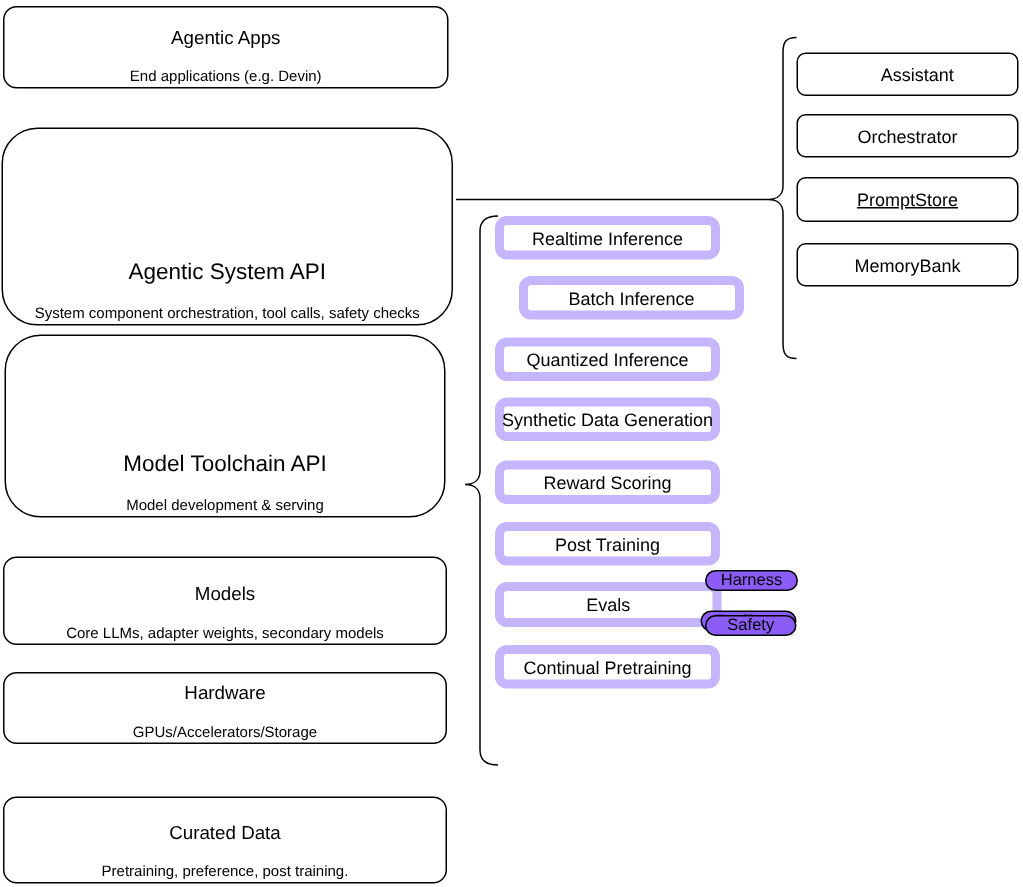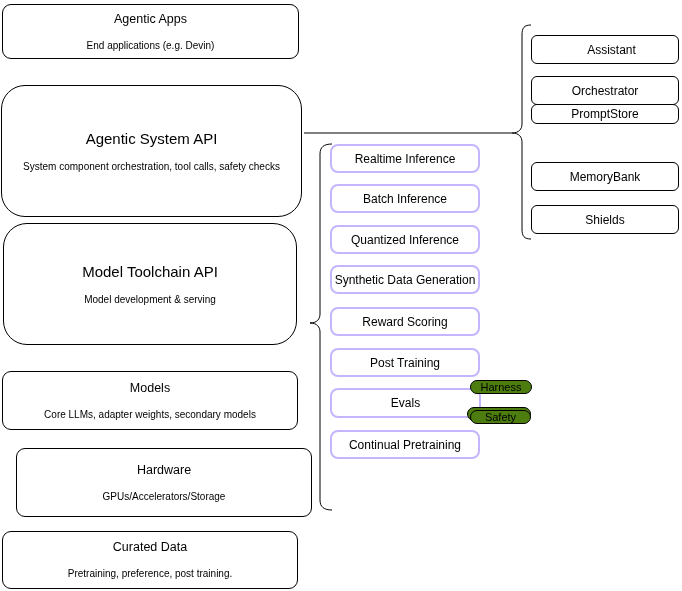--- a/index.html
+++ b/index.html
@@ -5,41 +5,41 @@
   html,body { margin:0; padding:0; background:#ffffff; }
   .canvas {
     position:relative; width:682px; height:591px; background:#ffffff;
     font-family:"Liberation Sans", sans-serif; color:#000000; overflow:hidden;
   }
   .wires { position:absolute; left:0; top:0; pointer-events:none; }
   .wires path { stroke:#000000; stroke-width:1; fill:none; }
 
   .bigbox {
     position:absolute; background:#ffffff; border:1px solid #000000;
-    display:flex; flex-direction:column; align-items:center; justify-content:center;
+    display:flex; flex-direction:column; align-items:center; justify-content:flex-end;
     text-align:center; box-sizing:border-box;
   }
   .bigbox .title { font-size:12.5px; line-height:1.2; }
   .bigbox.api .title { font-size:15px; }
   .bigbox .subtitle { font-size:10px; line-height:1.2; margin-top:13px; }
 
   .midbox {
     position:absolute; left:330px; width:150px; height:29px;
-    background:#ffffff; border:2px solid #c4b5fd; border-radius:8px;
+    background:#ffffff; border:6px solid #c4b5fd; border-radius:8px;
     display:flex; align-items:center; justify-content:center;
     font-size:12px; box-sizing:border-box; white-space:nowrap;
   }
   .rightbox {
     position:absolute; left:531px; width:148px; height:29px;
     background:#ffffff; border:1.4px solid #000000; border-radius:6px;
     display:flex; align-items:center; justify-content:center;
     font-size:12px; box-sizing:border-box;
   }
   .oval {
-    position:absolute; background:#4d7c0f; border:1px solid #000000;
+    position:absolute; background:#8b5cf6; border:1px solid #000000;
     border-radius:999px; display:flex; align-items:center; justify-content:center;
     font-size:11px; box-sizing:border-box; white-space:nowrap; z-index:3;
   }
 </style>
 </head>
 <body>
 
 <div class="canvas">
 
   <svg class="wires" width="682" height="591" viewBox="0 0 682 591">
@@ -63,42 +63,41 @@
   <div class="bigbox api" style="left:3px; top:223px; width:294px; height:122px; border-radius:24px;">
     <div class="title">Model Toolchain API</div>
     <div class="subtitle">Model development &amp; serving</div>
   </div>
 
   <div class="bigbox" style="left:2px; top:371px; width:296px; height:59px; border-radius:9px;">
     <div class="title">Models</div>
     <div class="subtitle">Core LLMs, adapter weights, secondary models</div>
   </div>
 
-  <div class="bigbox" style="left:16px; top:448px; width:296px; height:69px; border-radius:9px;">
+  <div class="bigbox" style="left:2px; top:448px; width:296px; height:48px; border-radius:9px;">
     <div class="title">Hardware</div>
     <div class="subtitle">GPUs/Accelerators/Storage</div>
   </div>
 
   <div class="bigbox" style="left:2px; top:531px; width:296px; height:58px; border-radius:9px;">
     <div class="title">Curated Data</div>
     <div class="subtitle">Pretraining, preference, post training.</div>
   </div>
 
   <div class="midbox" style="top:144px;">Realtime Inference</div>
-  <div class="midbox" style="top:184px;">Batch Inference</div>
+  <div class="midbox" style="top:184px;margin-left:16px;">Batch Inference</div>
   <div class="midbox" style="top:225px;">Quantized Inference</div>
   <div class="midbox" style="top:265px;">Synthetic Data Generation</div>
   <div class="midbox" style="top:307px;">Reward Scoring</div>
   <div class="midbox" style="top:348px;">Post Training</div>
   <div class="midbox" style="top:388px; width:151px; height:30px;">Evals</div>
   <div class="midbox" style="top:430px;">Continual Pretraining</div>
 
   <div class="oval" style="left:470px; top:380px; width:62px; height:14px;">Harness</div>
   <div class="oval" style="left:467px; top:395px; width:64px; height:14px;margin-top:12px;">EvalData</div>
   <div class="oval" style="left:470px; top:410px; width:61px; height:14px;">Safety</div>
 
   <div class="rightbox" style="top:35px;padding-left:13px;">Assistant</div>
   <div class="rightbox" style="top:76px;">Orchestrator</div>
-  <div class="rightbox" style="top:104px; height:20px;">PromptStore</div>
+  <div class="rightbox" style="top:118px; height:30px;text-decoration:underline;">PromptStore</div>
   <div class="rightbox" style="top:162px;">MemoryBank</div>
-  <div class="rightbox" style="top:205px;">Shields</div>
 
 </div>
 
 </body></html>

